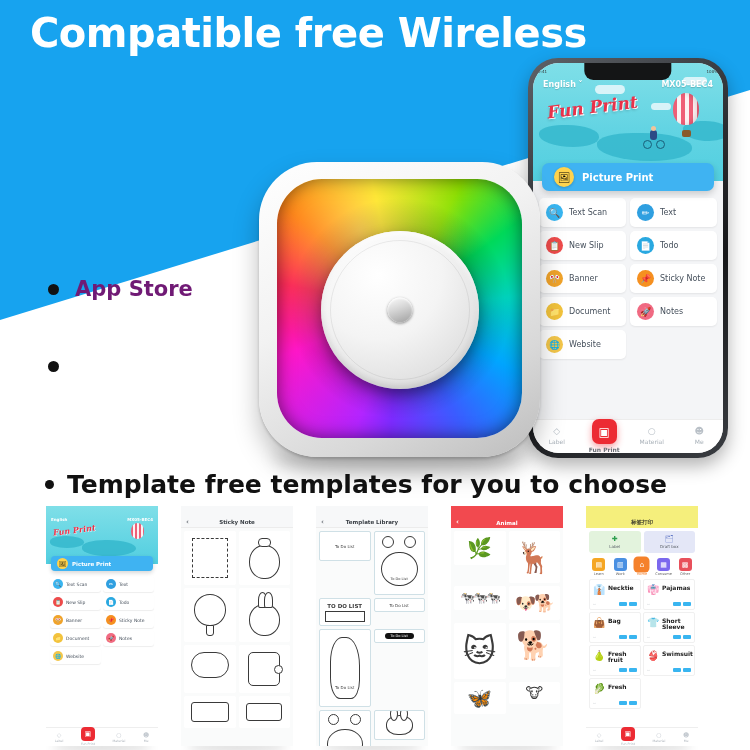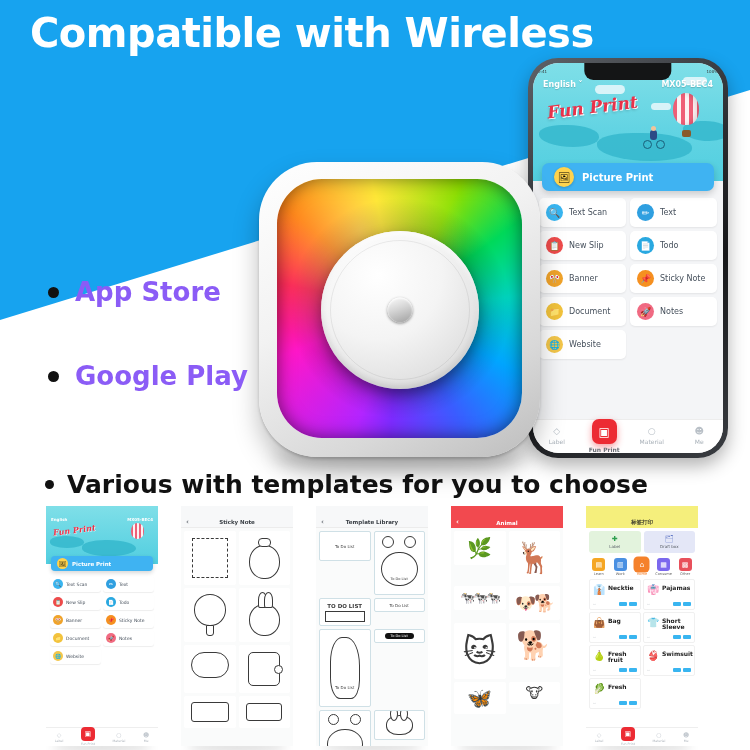--- a/index.html
+++ b/index.html
@@ -25,21 +25,21 @@
     font-family:"DejaVu Sans", sans-serif; white-space:nowrap;
   }
   .subline{
     position:absolute; left:22px; top:68px; z-index:5;
     color:#fff; font-size:20px; font-weight:bold; white-space:nowrap;
   }
 
   
   .bullet{ position:absolute; z-index:6; display:flex; align-items:center; gap:16px; }
   .bullet .dot{ width:11px; height:11px; border-radius:50%; background:#111; flex:none; }
-  .bullet .btxt{ font-size:26px; font-weight:bold; color:#8b5cf6; white-space:nowrap; }
+  .bullet .btxt{ font-size:21px; font-weight:bold; color:#701a75; white-space:nowrap; }
   #b-appstore{ left:48px; top:277px; }
   #b-gplay{ left:48px; top:361px; }
 
   .section-title{ position:absolute; left:45px; top:470px; z-index:6; display:flex; align-items:center; gap:13px; }
   .section-title .dot{ width:9px; height:9px; border-radius:50%; background:#111; }
   .section-title .stxt{ font-size:25px; font-weight:bold; color:#111; white-space:nowrap; }
 
   
   .printer{
     position:absolute; left:259px; top:162px; width:281px; height:295px; z-index:4;
@@ -247,34 +247,33 @@
 
   .shadow-soft{ position:absolute; left:6px; bottom:-6px; width:100px; height:10px; border-radius:50%; background:rgba(0,0,0,.14); filter:blur(5px); z-index:-1;}
 </style>
 </head>
 <body>
 
 <div id="stage">
 
   <div class="blue-band"></div>
 
-  <div class="headline">Compatible with Wireless</div>
+  <div class="headline">Compatible free Wireless</div>
 
   <div class="bullet" id="b-appstore">
     <span class="dot"></span>
     <span class="btxt">App Store</span>
   </div>
   <div class="bullet" id="b-gplay">
     <span class="dot"></span>
-    <span class="btxt">Google Play</span>
   </div>
 
   <div class="section-title">
     <span class="dot"></span>
-    <span class="stxt">Various with templates for you to choose</span>
+    <span class="stxt">Template free templates for you to choose</span>
   </div>
 
   <div class="printer">
     <div class="dshadow"></div>
     <div class="shell"></div>
     <div class="face"></div>
     <div class="cap"></div>
     <div class="btn"></div>
   </div>
 

